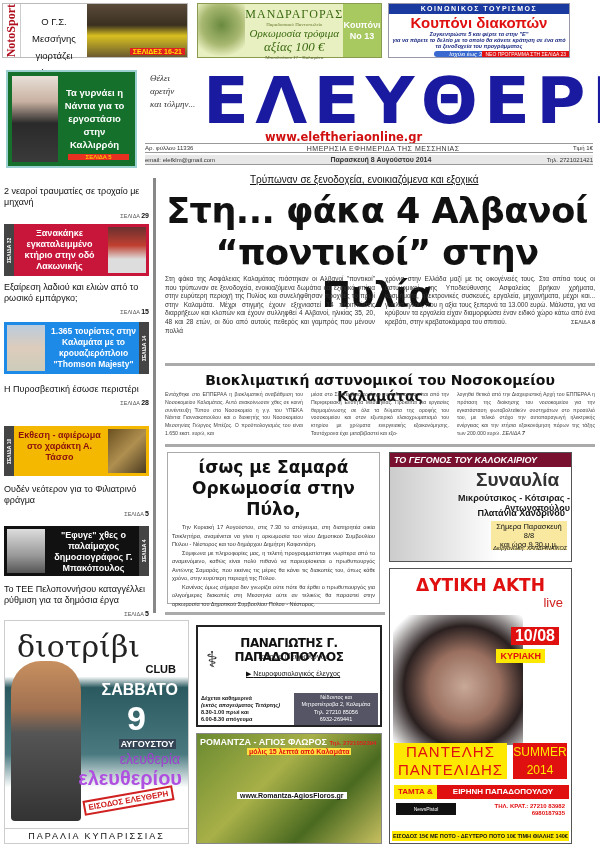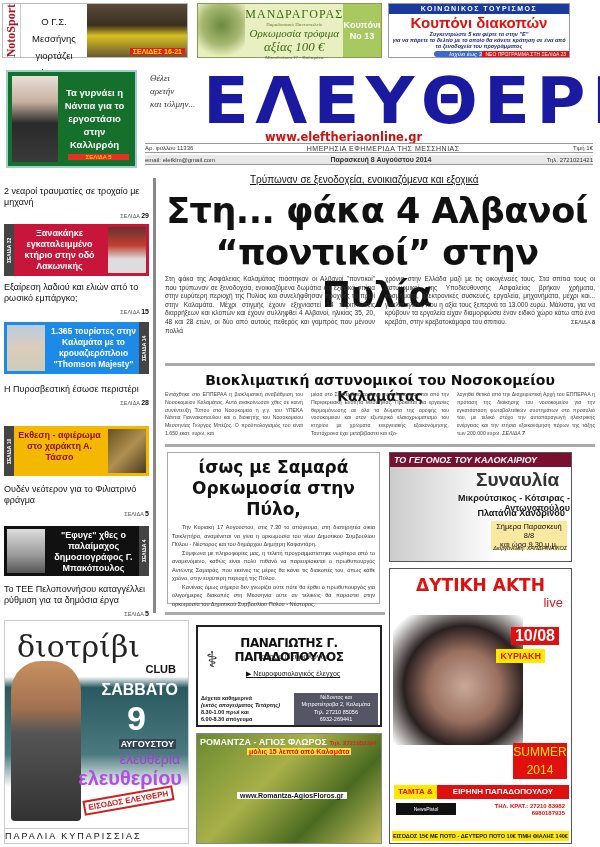--- a/index.html
+++ b/index.html
@@ -73,21 +73,21 @@
 .diotr{left:4px;top:620px;width:185px;height:224px;border:1px solid #ccc;background:linear-gradient(180deg,#fff 0%,#fff 25%,#2a5a60 30%,#4a7a80 60%,#fff 75%)}
 .diotr .logo2{position:absolute;left:12px;top:8px;font-family:"DejaVu Serif",serif;font-size:30px;color:#222}
 .diotr .club{position:absolute;right:12px;top:42px;font-weight:bold;font-size:11px}
 .diotr .girl{position:absolute;left:6px;top:40px;width:70px;height:160px;background:linear-gradient(180deg,#c89060 0%,#a07050 30%,#555 45%,#333 100%);border-radius:30px 30px 4px 4px}
 .diotr .sat{position:absolute;right:10px;top:60px;color:#fff;font-weight:bold;font-size:16px}
 .diotr .nine{position:absolute;right:42px;top:78px;color:#fff;font-weight:bold;font-size:34px}
 .diotr .aug{position:absolute;right:12px;top:118px;color:#fff;background:#345;font-weight:bold;font-size:9px;padding:0 2px}
 .diotr .el1{position:absolute;right:8px;top:130px;color:#a040d0;font-size:14px}
 .diotr .el2{position:absolute;right:6px;top:146px;color:#b050e0;font-size:20px;font-weight:bold}
 .diotr .free{position:absolute;right:14px;top:172px;border:2px solid #d02020;color:#d02020;font-weight:bold;font-size:8px;padding:1px 3px;transform:rotate(-10deg);text-align:center;line-height:9px}
-.diotr .beach{position:absolute;left:0;bottom:0;width:100%;font-size:9px;letter-spacing:2px;border-top:1px solid #ccc;background:#fff;padding:2px 0}
+.diotr .beach{position:absolute;left:0;bottom:0;width:100%;text-align:center;font-size:9px;letter-spacing:2px;border-top:1px solid #ccc;background:#fff;padding:2px 0}
 .doc{left:196px;top:625px;width:186px;height:102px;border:2px solid #222;background:#fff}
 .doc .name{font-weight:bold;font-size:12px;text-align:center;padding-top:9px;font-family:"DejaVu Sans",sans-serif;letter-spacing:-0.5px}
 .doc .spec{position:absolute;left:60px;top:24px;font-family:"Liberation Serif",serif;font-size:9px}
 .doc .cad{position:absolute;left:8px;top:20px;font-size:22px;color:#222}
 .doc .exam{position:absolute;left:48px;top:43px;font-size:7px;text-decoration:underline}
 .doc .hours{position:absolute;left:3px;top:68px;font-size:5.5px;line-height:7px;font-weight:bold}
 .doc .addr{position:absolute;right:2px;top:66px;width:84px;height:32px;background:#556;color:#fff;font-size:5.5px;line-height:7.3px;text-align:center;padding-top:1px}
 .rom{left:196px;top:733px;width:186px;height:111px;border:1px solid #888;background:linear-gradient(135deg,#6a8a30,#a8b048 40%,#4a6a20 70%,#c8c060)}
 .rom .hd{position:absolute;left:3px;top:3px;color:#fff;font-weight:bold;font-size:9px}
 .rom .hd2{position:absolute;left:50px;top:14px;color:#e01010;font-weight:bold;font-size:7px;background:#ffe040;padding:0 2px}
@@ -293,20 +293,21 @@
   <div class="hd2">μόλις 15 λεπτά από Καλαμάτα</div>
   <div class="www">www.Romantza-AgiosFloros.gr</div>
 </div>
 
 <div class="abs dyt">
   <div class="hd">ΔΥΤΙΚΗ ΑΚΤΗ</div>
   <div class="live">live</div>
   <div class="face"></div>
   <div class="date">10/08</div>
   <div class="day">ΚΥΡΙΑΚΗ</div>
+  <div class="pant">ΠΑΝΤΕΛΗΣ ΠΑΝΤΕΛΙΔΗΣ</div>
   <div class="sum">SUMMER 2014</div>
   <div class="tam">
       <span>ΤΑΜΤΑ &amp;</span>
       <span>ΕΙΡΗΝΗ ΠΑΠΑΔΟΠΟΥΛΟΥ</span>
     </div>
   <div class="np">NewsPistol</div>
   <div class="tel">
       <div>ΤΗΛ. ΚΡΑΤ.: 27210 83982</div>
       <div>6980187935</div>
     </div>

